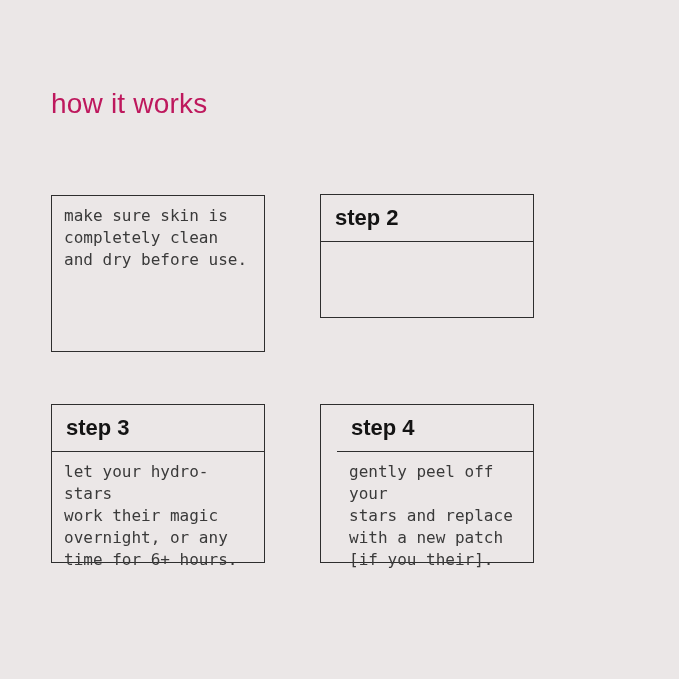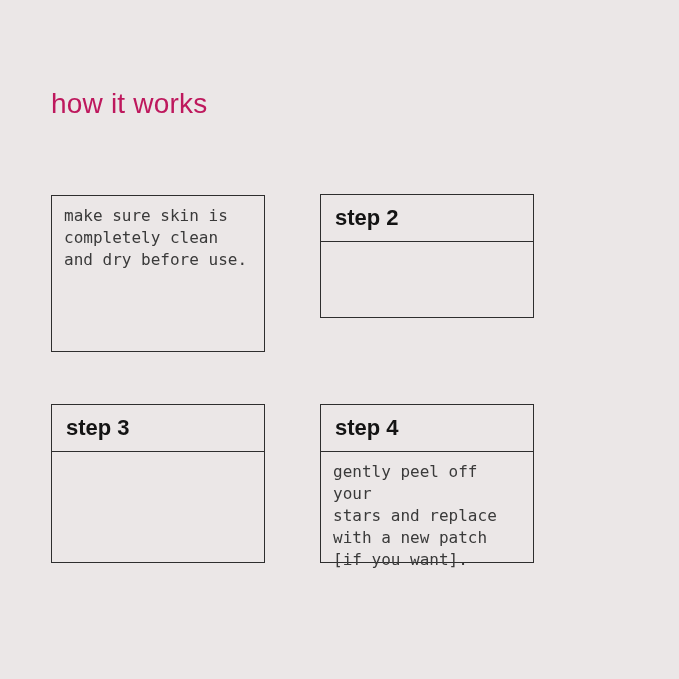--- a/index.html
+++ b/index.html
@@ -27,21 +27,21 @@
   .step-card {
     position: absolute;
     width: 214px;
     background: #ebe7e7;
     border: 1.4px solid #2e2e2e;
     box-sizing: border-box;
   }
   .step-card.pos-1 { left: 51px;  top: 195px; height: 157px; }
   .step-card.pos-2 { left: 320px; top: 194px; height: 124px; }
   .step-card.pos-3 { left: 51px;  top: 404px; height: 159px; }
-  .step-card.pos-4 { left: 320px; top: 404px; height: 159px; }
+  .step-card.pos-4 { left: 320px; top: 404px; height: 159px; padding-left: 16px; }
   .step-header {
     height: 47px;
     border-bottom: 1.4px solid #2e2e2e;
     display: flex;
     align-items: center;
     padding-left: 14px;
     box-sizing: border-box;
   }
   .step-label {
     font-size: 22px;
@@ -73,23 +73,27 @@
 <div class="step-card pos-2">
   <div class="step-header">
     <span class="step-label">step 2</span>
   </div>
 </div>
 
 <div class="step-card pos-3">
   <div class="step-header">
     <span class="step-label">step 3</span>
   </div>
+  <div class="step-body">let your hydro-stars
+work their magic
+overnight, or any
+time for 6+ hours.</div>
 </div>
 
 <div class="step-card pos-4">
   <div class="step-header">
     <span class="step-label">step 4</span>
   </div>
   <div class="step-body">gently peel off your
 stars and replace
 with a new patch
-[if you want].</div>
+[if you their].</div>
 </div>
 
 </body></html>

